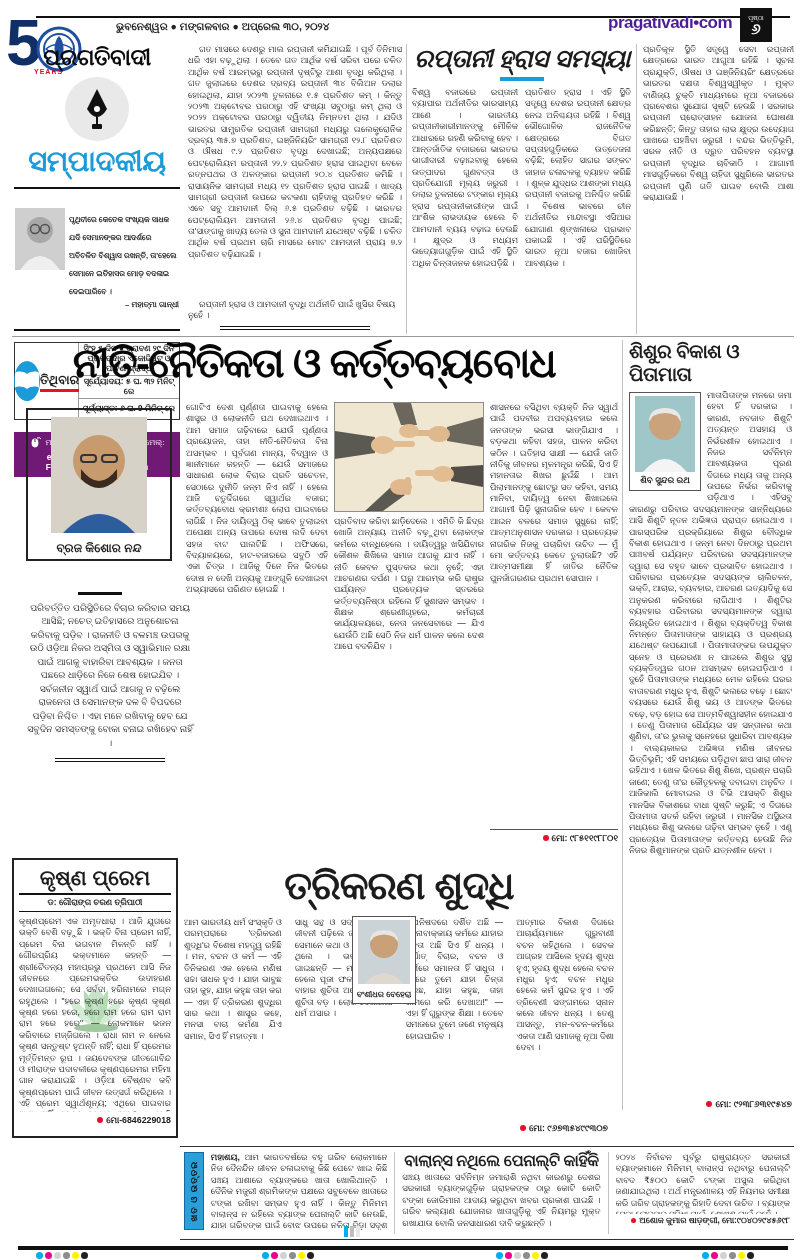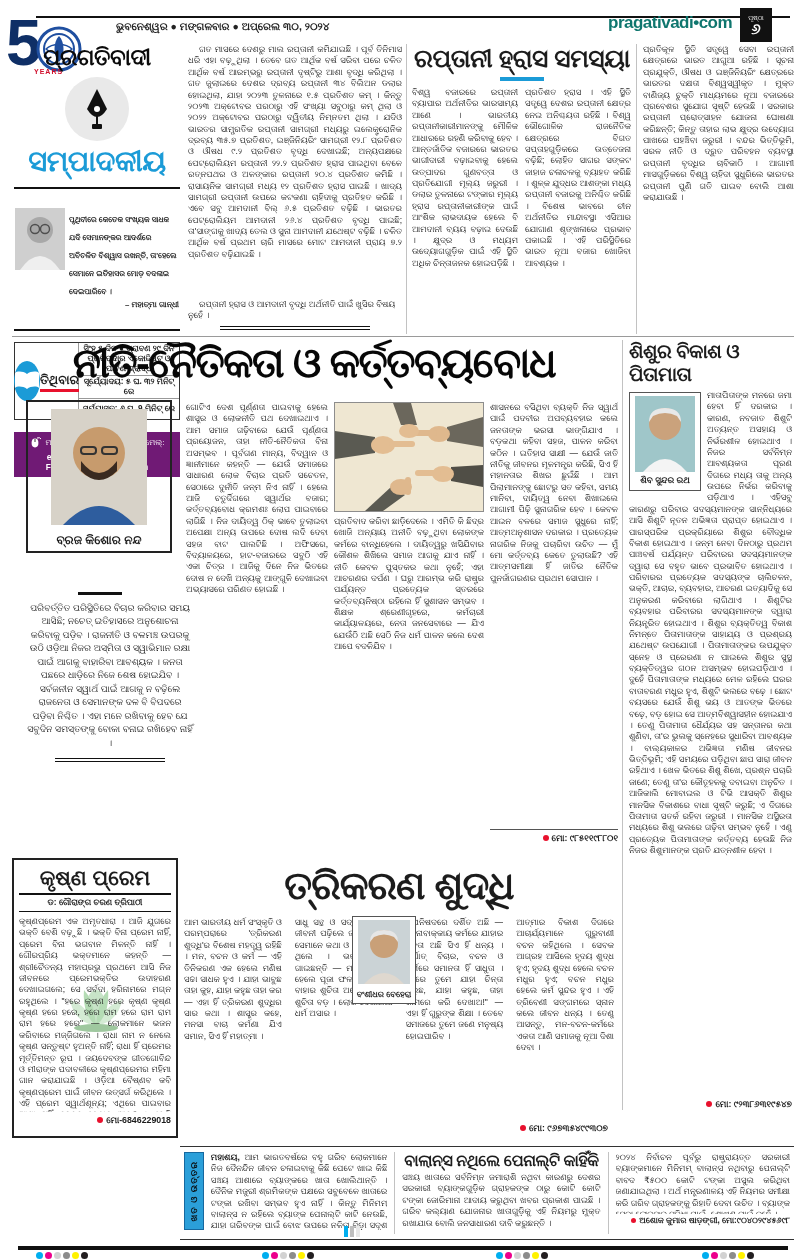--- a/index.html
+++ b/index.html
@@ -8,21 +8,21 @@
           font-family:"Liberation Sans","DejaVu Sans",sans-serif; color:#1c1c1c; overflow:hidden; }
   .abs { position:absolute; }
 
   
   .top-rule { left:36px; top:16px; width:754px; height:2px; background:#111; }
   .logo { left:6px; top:8px; width:104px; height:80px; display:flex; align-items:flex-start; }
   .logo-5 { font-size:64px; font-weight:bold; color:#0f2f66; line-height:70px; letter-spacing:-4px; }
   .logo-circle { margin-top:18px; margin-left:-2px; }
   .logo-years { position:absolute; left:34px; top:68px; font-size:7px; font-weight:bold; color:#d00f2c; letter-spacing:1px; }
   .dateline { left:116px; top:20px; font-size:10.5px; font-weight:bold; color:#222; }
-  .site { left:608px; top:13px; font-size:17px; font-weight:bold; color:#0f766e; letter-spacing:-0.5px; }
+  .site { left:608px; top:13px; font-size:17px; font-weight:bold; color:#4c1d95; letter-spacing:-0.5px; }
   .page-badge { left:740px; top:8px; width:32px; height:34px; background:#111; color:#fff;
                 display:flex; flex-direction:column; align-items:center; justify-content:center; }
   .page-badge .pl { font-size:6.5px; line-height:7px; }
   .page-badge .pn { font-size:15px; font-weight:bold; line-height:16px; }
 
   
   .masthead { left:14px; top:44px; width:166px; text-align:center; }
   .paper-name { font-size:23px; font-weight:bold; color:#0a0a0a; letter-spacing:-0.5px; }
   .pen-wrap { margin:6px auto 4px; width:64px; height:64px; border-radius:50%; background:#e9e9e9;
               display:flex; align-items:center; justify-content:center; }
@@ -49,33 +49,33 @@
   .phone-row { font-size:8.8px; font-weight:bold; text-align:right; margin-top:3px; }
   .phone-row .dot { display:inline-block; width:6px; height:6px; border-radius:50%; background:#e8112d; margin-right:3px; }
   .vsep { border-left:1px solid #c2c2c2; }
 
   
   .colA { left:188px; top:44px; width:214px; height:290px; }
   .colA .bt { height:252px; }
   .colA-last { font-size:8.5px; text-indent:11px; margin-top:3px; }
   .colA .dbl-rule { width:150px; margin:5px auto 0; }
   .export { left:406px; top:44px; width:226px; height:290px; padding-left:5px; }
-  .export-head { font-size:25px; font-weight:bold; text-align:center; letter-spacing:-0.5px; }
+  .export-head { font-size:25px; font-weight:bold; text-align:center; letter-spacing:-0.5px;font-style:italic; }
   .export-ul { width:44px; height:4px; background:#1b9bd7; margin:3px auto 6px; }
   .export-cols { display:flex; gap:7px; }
   .export-cols .bt { width:106px; height:232px; }
   .colD { left:636px; top:44px; width:158px; height:290px; padding-left:6px; }
   .colD .bt { height:286px; }
   .sect-rule { left:12px; top:336px; width:782px; height:1px; background:#9a9a9a; }
 
   
   .main-art { left:12px; top:340px; width:606px; height:518px; }
   .main-head { position:absolute; left:8px; top:0; width:588px; text-align:center;
                font-size:41px; font-weight:bold; letter-spacing:-1.5px; color:#070707; }
-  .author-box { position:absolute; left:14px; top:60px; width:146px; border:2px solid #222; padding:7px 7px 4px; text-align:center; }
+  .author-box { position:absolute; left:14px; top:68px; width:146px; border:2px solid #222; padding:7px 7px 4px; text-align:center; }
   .author-name { font-size:12px; font-weight:bold; margin-top:4px; }
   .mini-rule { position:absolute; left:66px; top:252px; width:44px; height:3px; background:#111; }
   .pull-quote { position:absolute; left:14px; top:262px; width:168px; font-size:9.3px; line-height:1.45;
                 text-align:center; color:#222; }
   .pull-quote .dbl-rule { width:110px; margin:8px auto 0; }
   .m-col2 { position:absolute; left:174px; top:62px; width:142px; height:452px; }
   .m-col3 { position:absolute; left:322px; top:62px; width:150px; height:452px; }
   .illus { width:150px; height:110px; border:1px solid #8d8d8d; background:#efe7d2; margin-bottom:4px; }
   .m-col3 .bt { height:334px; }
   .m-col4 { position:absolute; left:478px; top:62px; width:128px; height:452px; }

